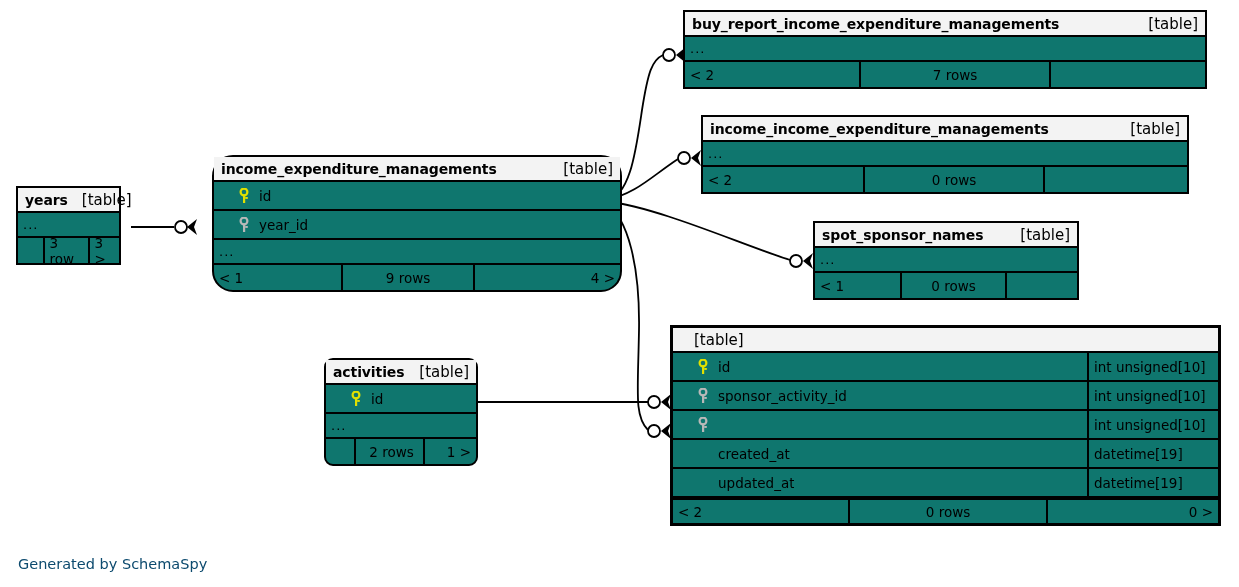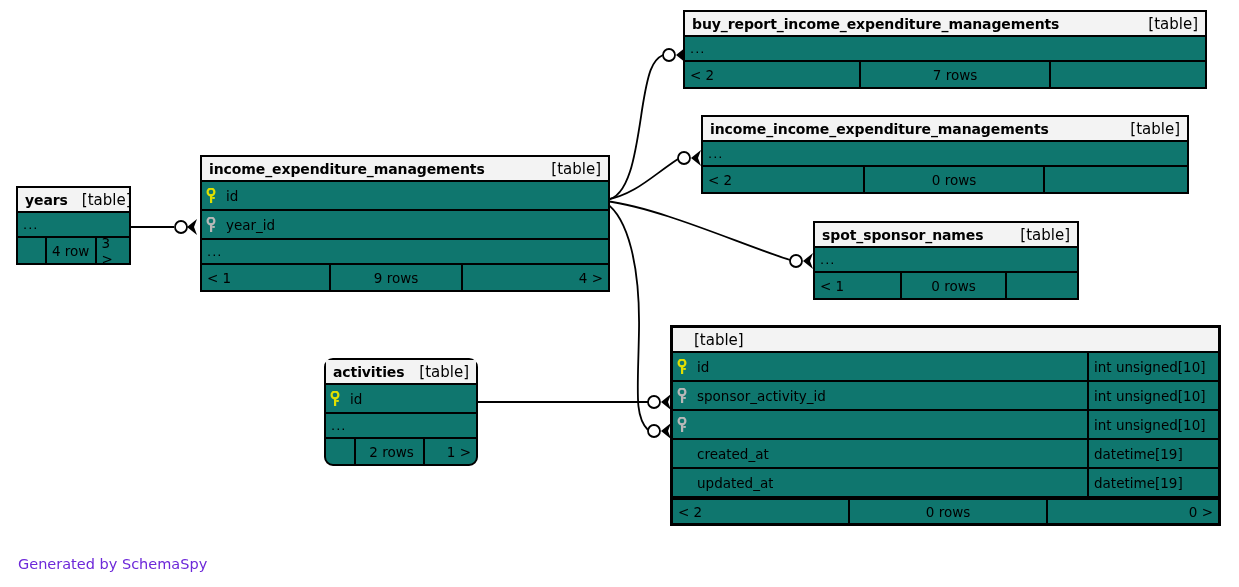--- a/index.html
+++ b/index.html
@@ -75,21 +75,21 @@
     border-bottom: 2px solid #000000;
     box-sizing: border-box;
     white-space: nowrap;
   }
   .tbl-row:last-child { border-bottom: none; }
 
   .col-name {
     flex: 1 1 auto;
     display: flex;
     align-items: center;
-    padding-left: 2px;
+    padding-left: 23px;
     min-width: 0;
     overflow: hidden;
   }
   .col-type {
     flex: 0 0 auto;
     border-left: 2px solid #000000;
     height: 100%;
     display: flex;
     align-items: center;
     padding: 13px 5px;
@@ -139,21 +139,21 @@
   .f-center { justify-content: center; }
   .f-right { justify-content: flex-end; }
 
   
 
   #credit {
     position: absolute;
     left: 18px;
     top: 556px;
     font-size: 14.5px;
-    color: #6d28d9;
+    color: #0c4a6e;
     white-space: nowrap;
   }
 </style>
 </head>
 <body>
 
 <div id="diagram-root">
 
   <svg id="connector-layer" viewBox="0 0 1239 587" width="1239" height="587" xmlns="http://www.w3.org/2000/svg">
     <defs>
@@ -192,34 +192,34 @@
       <path d="M813,253 L803,261 L813,269 L810,261 Z" fill="#000000"></path>
 
       <circle cx="654" cy="402" r="6" fill="#ffffff" stroke="#000000" stroke-width="1.8"></circle>
       <path d="M671,394 L661,402 L671,410 L668,402 Z" fill="#000000"></path>
 
       <circle cx="654" cy="431" r="6" fill="#ffffff" stroke="#000000" stroke-width="1.8"></circle>
       <path d="M671,423 L661,431 L671,439 L668,431 Z" fill="#000000"></path>
     </g>
   </svg>
 
-  <div class="table-box" style="left:16px; top:186px; width:115px;">
+  <div class="table-box" style="left:16px; top:186px; width:105px;">
     <div class="tbl-header">
       <span class="tbl-name">years</span>
       <span class="tbl-kind">[table]</span>
     </div>
     <div class="ellipsis-row">...</div>
     <div class="tbl-footer">
       <div class="f-cell f-left" style="width:28px;"></div>
-      <div class="f-cell f-center" style="width:53px;">4 row</div>
+      <div class="f-cell f-center" style="width:53px;">3 row</div>
       <div class="f-cell f-right" style="flex:1 1 auto;">3 &gt;</div>
     </div>
   </div>
 
-  <div class="table-box" style="left:200px; top:155px; width:410px;">
+  <div class="table-box" style="left:212px; top:155px; width:410px;border-radius:21px;">
     <div class="tbl-header">
       <span class="tbl-name">income_expenditure_managements</span>
       <span class="tbl-kind">[table]</span>
     </div>
 
     <div class="tbl-row">
       <div class="col-name">
         <span class="key-icon">
           <svg viewBox="0 0 14 16" width="14" height="16">
             <circle cx="7" cy="4" r="3.4" fill="none" stroke="#e0e000" stroke-width="2.2"></circle>

